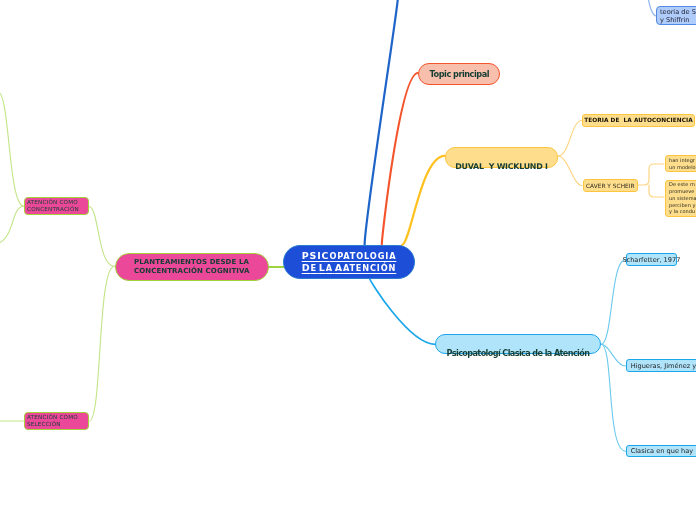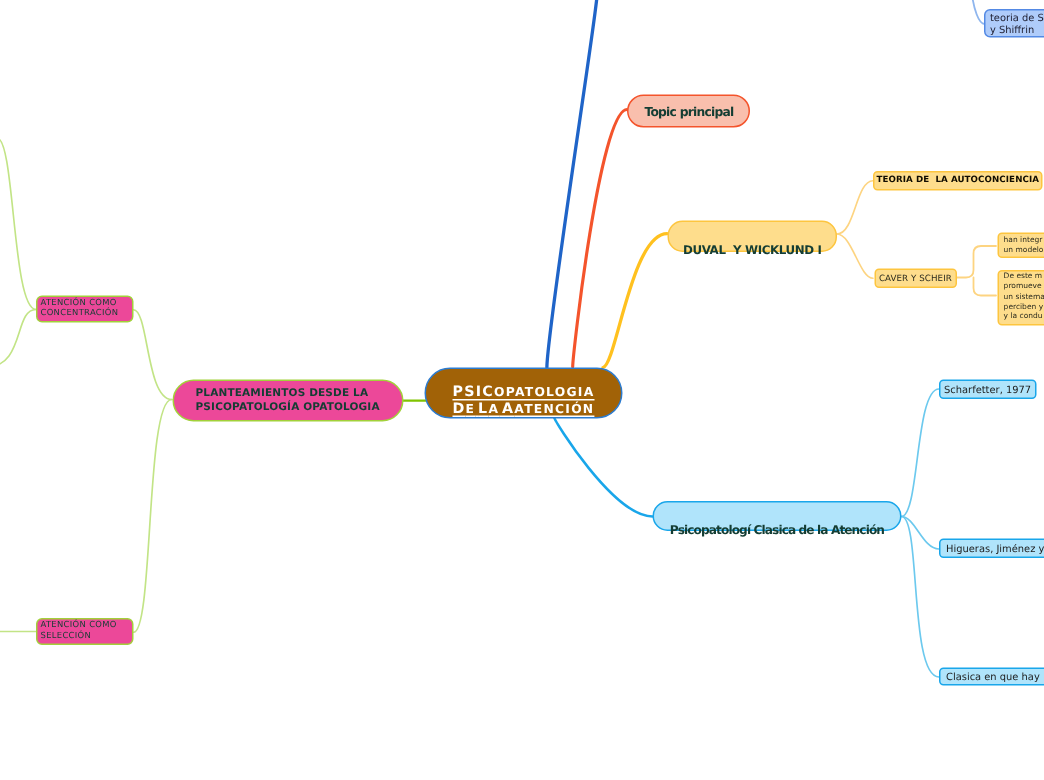--- a/index.html
+++ b/index.html
@@ -8,22 +8,22 @@
        font-family:"DejaVu Sans",sans-serif;-webkit-font-smoothing:antialiased;}
   #canvas{position:relative;width:696px;height:520px;overflow:hidden;}
   svg.links{position:absolute;left:0;top:0;width:696px;height:520px;overflow:visible;}
   .node{position:absolute;box-sizing:border-box;display:flex;align-items:center;
         justify-content:center;text-align:center;}
   .node .txt{white-space:pre;display:block;}
   .node .blk{display:block;text-align:left;}
 
   
   #n-center{left:283px;top:244.5px;width:132px;height:34px;border-radius:17px;
-    background:#a16207;border:1px solid #2b7bd0;color:#ffffff;font-weight:bold;font-size:9.5px;
-    letter-spacing:0.85px;line-height:11px;align-items:flex-end;}
+    background:#1d4ed8;border:1px solid #2b7bd0;color:#ffffff;font-weight:bold;font-size:9.5px;
+    letter-spacing:0.85px;line-height:11px;}
   #n-center .txt{text-decoration:underline;text-underline-offset:1.6px;
     text-decoration-thickness:0.8px;}
   #n-center .sc{font-size:8.2px;}
   #n-center .sp{font-size:8.2px;letter-spacing:-1px;}
 
   
   .green{background:#ec4899;border:1px solid #a2d13a;color:#143d33;}
   #n-green-main{left:114.5px;top:252.5px;width:154.5px;height:28px;border-radius:14px;
     font-weight:bold;font-size:7px;letter-spacing:0.1px;line-height:8.9px;border-width:1.2px;}
   #n-green-conc{left:24px;top:196.8px;width:65px;height:18px;border-radius:4px;
@@ -57,21 +57,21 @@
   
   #n-blue{left:656.4px;top:6.4px;width:60px;height:18.7px;border-radius:4px;
     background:#afccfa;border:1.2px solid #5389e4;color:#1c1c2e;
     font-size:6.6px;line-height:7.7px;justify-content:flex-start;padding-left:2.6px;padding-top:2px;text-align:left;}
   #n-blue .txt{text-align:left;}
 
   
   .cyan{background:#b0e4fb;border:1.4px solid #19a6ea;color:#143d33;}
   #n-cyan-main{left:435px;top:334.3px;width:166px;height:20px;border-radius:10px;
     font-weight:bold;font-size:8.1px;letter-spacing:-0.6px;padding-top:17px;}
-  #n-cyan-1{left:625.9px;top:253.3px;width:65px;height:12.5px;border-radius:3px;
+  #n-cyan-1{left:625.9px;top:253.3px;width:51px;height:12.5px;border-radius:3px;
     font-size:6.6px;color:#1c1c1c;border-width:1.1px;justify-content:center;}
   #n-cyan-2{left:626.1px;top:359.3px;width:85px;height:12.7px;border-radius:3px;
     font-size:6.6px;color:#1c1c1c;border-width:1.1px;justify-content:flex-start;padding-left:3.6px;}
   #n-cyan-3{left:626.1px;top:444.5px;width:85px;height:12.7px;border-radius:3px;
     font-size:6.6px;color:#1c1c1c;border-width:1.1px;justify-content:flex-start;padding-left:3.6px;}
 </style>
 </head>
 <body>
 
 <div id="canvas">
@@ -119,21 +119,21 @@
   <div class="node" id="n-center">
     <span class="blk">
       <span class="txt"><span>PSIC</span><span class="sc">OPATOLOGIA</span></span>
       <span class="txt"><span>D</span><span class="sc">E</span><span class="sp"> </span><span>L</span><span class="sc">A</span><span class="sp"> </span><span>A</span><span class="sc">ATENCIÓN</span></span>
     </span>
   </div>
 
   <div class="node green" id="n-green-main">
     <span class="blk">
       <span class="txt">PLANTEAMIENTOS DESDE LA</span>
-      <span class="txt">PSICOPATOLOGÍA OPATOLOGIA</span>
+      <span class="txt">CONCENTRACIÓN COGNITIVA</span>
     </span>
   </div>
 
   <div class="node green" id="n-green-conc">
     <span class="blk">
       <span class="txt">ATENCIÓN COMO</span>
       <span class="txt">CONCENTRACIÓN</span>
     </span>
   </div>
 

